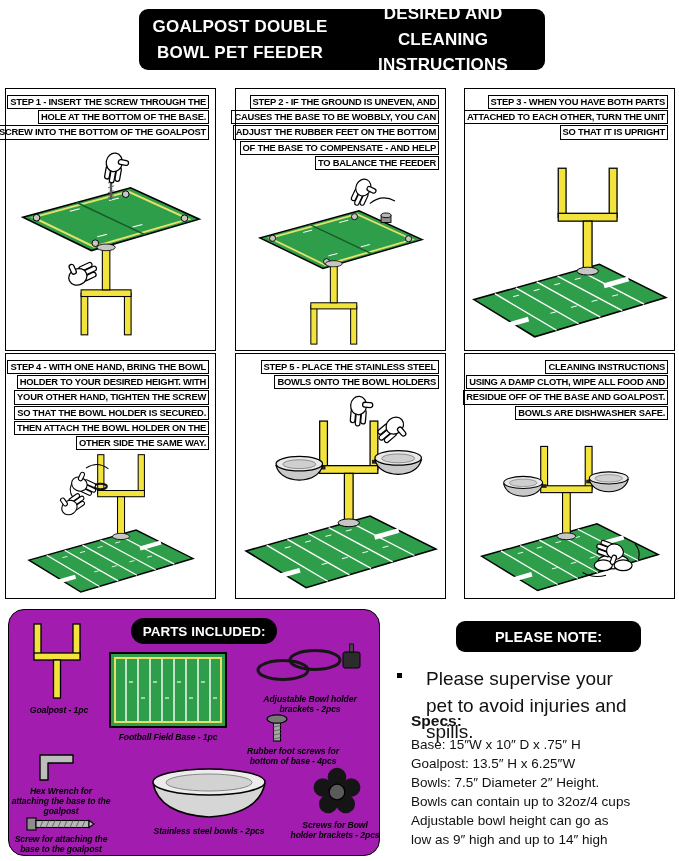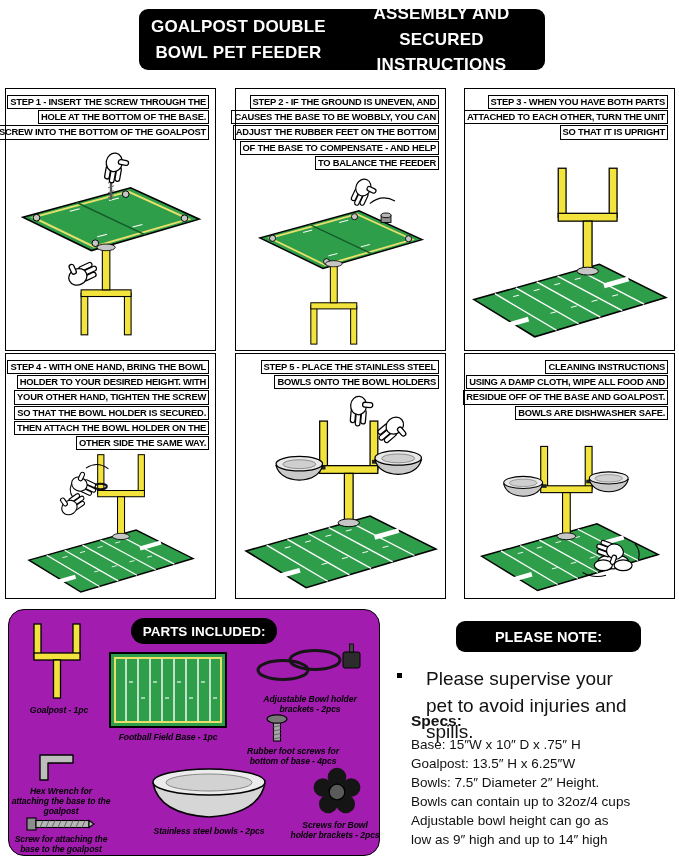--- a/index.html
+++ b/index.html
@@ -106,21 +106,21 @@
         <line x1="-3" y1="9" x2="3" y2="7" class="th"></line>
         <line x1="-3" y1="14" x2="3" y2="12" class="th"></line>
         <line x1="-3" y1="19" x2="3" y2="17" class="th"></line>
         <line x1="-3" y1="24" x2="3" y2="22" class="th"></line>
       </g>
     </defs>
   </svg>
 
   <div class="banner header-banner">
     <div>GOALPOST DOUBLE BOWL PET FEEDER</div>
-    <div>ASSEMBLY AND SECURED INSTRUCTIONS</div>
+    <div>DESIRED AND CLEANING INSTRUCTIONS</div>
   </div>
 
   <section class="panel" style="left:5px;top:88px;width:211px;height:263px">
     <div class="step-text">
       <span class="tline">STEP 1 - INSERT THE SCREW THROUGH THE</span>
       <span class="tline">HOLE AT THE BOTTOM OF THE BASE.</span>
       <span class="tline">SCREW INTO THE BOTTOM OF THE GOALPOST</span>
     </div>
     <svg class="illus" viewBox="0 0 200 192" preserveAspectRatio="xMidYMid meet">
       <use href="#board" x="10" y="38"></use>

